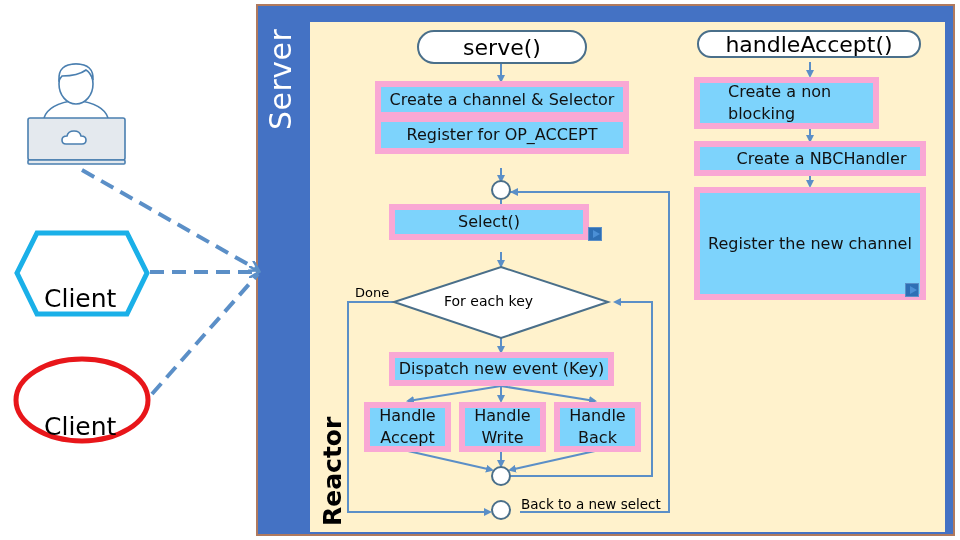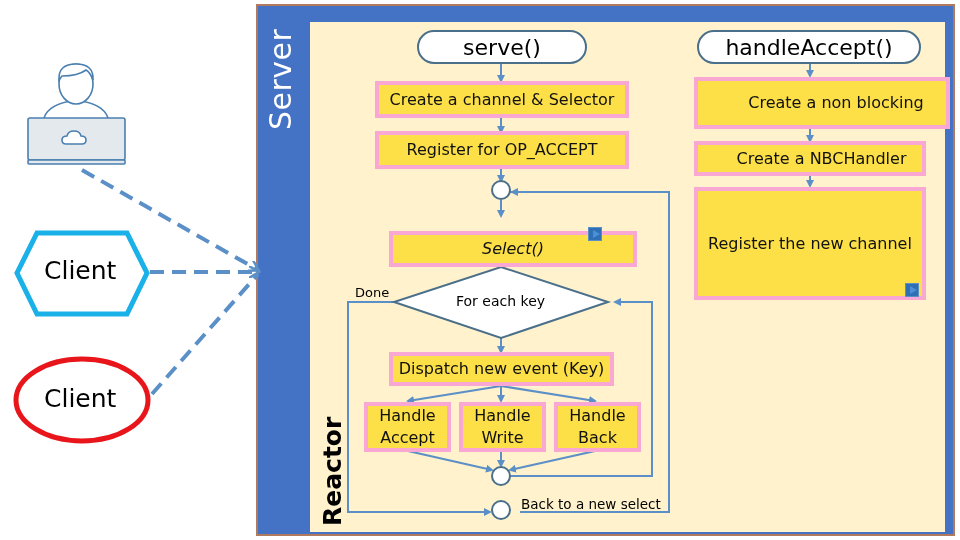--- a/index.html
+++ b/index.html
@@ -7,27 +7,27 @@
          font-family:"DejaVu Sans", "Liberation Sans", sans-serif; }
   .abs { position:absolute; }
   svg.canvas { position:absolute; left:0; top:0; }
   .frame-outer { left:258px; top:6px; width:695px; height:528px; background:#4472c4;
                  box-shadow:0 0 0 2px #b07a5e; }
   .frame-inner { left:310px; top:22px; width:635px; height:510px; background:#fff2cc; }
   .server-label { left:255px; top:10px; width:50px; height:120px; color:#ffffff; font-size:30px;
                   writing-mode:vertical-rl; transform:rotate(180deg); display:flex; align-items:center; justify-content:flex-start; letter-spacing:0.5px; }
   .reactor-label { left:312px; top:400px; width:40px; height:126px; color:#000; font-size:25px; font-weight:bold;
                    writing-mode:vertical-rl; transform:rotate(180deg); display:flex; align-items:center; justify-content:flex-start; }
-  .box { background:#fde047; border:4px solid #f9a8d4; box-sizing:border-box; display:flex; align-items:center; justify-content:center; text-align:left; color:#111; }
+  .box { background:#7dd3fc; border:6px solid #f9a8d4; box-sizing:border-box; display:flex; align-items:center; justify-content:center; text-align:left; color:#111; }
   .pill { background:#ffffff; border:2px solid #4a6f8a; border-radius:20px; box-sizing:border-box; display:flex; align-items:center; justify-content:center; color:#000; font-size:22px; }
   .t16 { font-size:16px; line-height:22px; }
   .small { font-size:13px; color:#000; }
   .play { width:14px; height:14px; background:#2e6fb5; border:1px solid #5a8fc8; box-sizing:border-box; display:flex; align-items:center; justify-content:center; }
   .play::after { content:""; width:0; height:0; border-left:7px solid #4b8fd6; border-top:4px solid transparent; border-bottom:4px solid transparent; margin-left:2px; }
-  .client-text { font-size:25px; color:#000; }
+  .client-text { font-size:25px; color:#000;margin-top:28px; }
 </style>
 </head>
 <body>
 
 <div class="abs frame-outer"></div>
 <div class="abs frame-inner"></div>
 <div class="abs server-label">Server</div>
 <div class="abs reactor-label">Reactor</div>
 
 <svg class="canvas" width="960" height="540" viewBox="0 0 960 540">
@@ -95,29 +95,29 @@
 
 <div class="abs client-text" style="left:44px; top:256px;">Client</div>
 <div class="abs client-text" style="left:44px; top:384px;">Client</div>
 
 <div class="abs pill" style="left:417px; top:30px; width:170px; height:34px;">
   <span>serve()</span>
 </div>
 <div class="abs box t16" style="left:375px; top:81px; width:254px; height:37px;">
   <span>Create a channel &amp; Selector</span>
 </div>
-<div class="abs box t16" style="left:375px; top:131px; width:254px; height:38px;">
+<div class="abs box t16" style="left:375px; top:116px; width:254px; height:38px;">
   <span>Register for OP_ACCEPT</span>
 </div>
-<div class="abs box t16" style="left:389px; top:231px; width:248px; height:36px;font-style:italic;">
+<div class="abs box t16" style="left:389px; top:204px; width:200px; height:36px;">
   <span>Select()</span>
 </div>
 <div class="abs play" style="left:588px; top:227px;"></div>
 
-<div class="abs small" style="left:456px; top:293px; font-size:14px;">For each key</div>
+<div class="abs small" style="left:444px; top:293px; font-size:14px;">For each key</div>
 <div class="abs small" style="left:355px; top:285px;">Done</div>
 
 <div class="abs box t16" style="left:389px; top:352px; width:225px; height:34px;">
   <span>Dispatch new event (Key)</span>
 </div>
 
 <div class="abs box t16" style="left:364px; top:402px; width:87px; height:50px; flex-direction:column;">
   <span>Handle</span>
   <span>Accept</span>
 </div>
@@ -125,24 +125,24 @@
   <span>Handle</span>
   <span>Write</span>
 </div>
 <div class="abs box t16" style="left:554px; top:402px; width:87px; height:50px; flex-direction:column;">
   <span>Handle</span>
   <span>Back</span>
 </div>
 
 <div class="abs small" style="left:521px; top:496px; font-size:13.5px;">Back to a new select</div>
 
-<div class="abs pill" style="left:697px; top:30px; width:224px; height:34px;">
+<div class="abs pill" style="left:697px; top:30px; width:224px; height:28px;">
   <span>handleAccept()</span>
 </div>
-<div class="abs box t16" style="left:694px; top:77px; width:256px; height:52px; flex-direction:column;padding-left:28px;">
+<div class="abs box t16" style="left:694px; top:77px; width:185px; height:52px; flex-direction:column;padding-left:28px;">
   <span>Create a non blocking</span>
 </div>
 <div class="abs box t16" style="left:694px; top:141px; width:232px; height:35px;padding-left:23px;">
   <span>Create a NBCHandler</span>
 </div>
 <div class="abs box t16" style="left:694px; top:187px; width:232px; height:113px; flex-direction:column;">
   <span>Register the new channel</span>
 </div>
 <div class="abs play" style="left:905px; top:283px;"></div>
 

